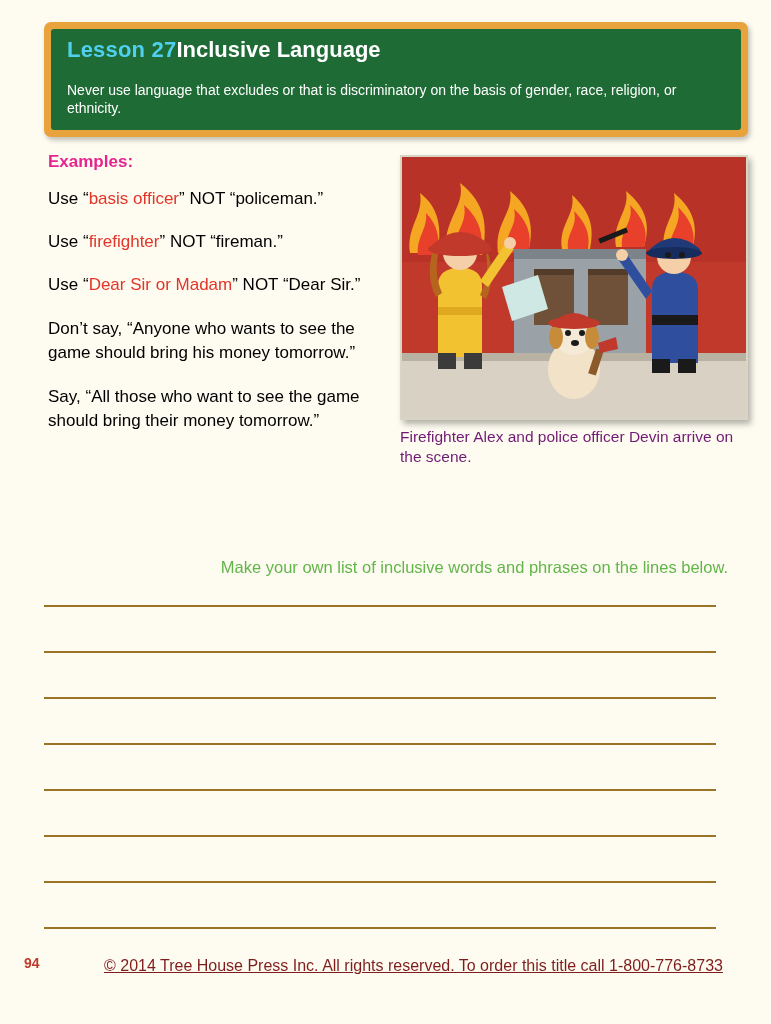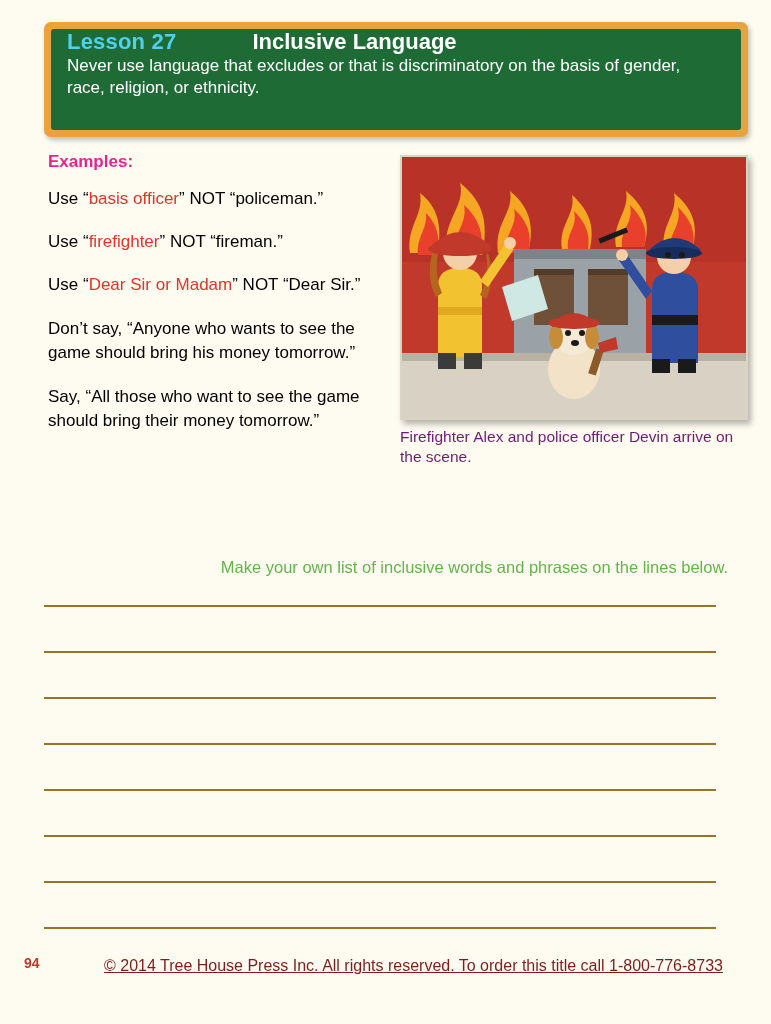--- a/index.html
+++ b/index.html
@@ -34,44 +34,43 @@
     box-sizing: border-box;
     padding: 7px;
     box-shadow: 2px 3px 5px rgba(0,0,0,0.25);
   }
   .banner-inner {
     width: 100%;
     height: 100%;
     background: #1e6b35;
     border-radius: 3px;
     box-sizing: border-box;
-    padding: 0 14px 8px 16px;
+    padding: 8px 14px 8px 16px;
     position: relative;
   }
   .banner-title-row {
     display: flex;
     align-items: baseline;
   }
   .lesson-number {
     color: #4fd0ee;
     font-size: 22px;
     font-weight: bold;
     letter-spacing: 0.2px;
   }
   .lesson-title {
     color: #ffffff;
     font-size: 22px;
     font-weight: bold;
-    margin-left: 76px;
   }
   .lesson-desc {
     color: #ffffff;
-    font-size: 17px;
+    font-size: 14px;
     line-height: 1.28;
-    margin-top: 0;
+    margin-top: 19px;
     max-width: 640px;
   }
 
   
   .examples-label {
     position: absolute;
     left: 48px;
     top: 152px;
     color: #e5258f;
     font-size: 17px;

